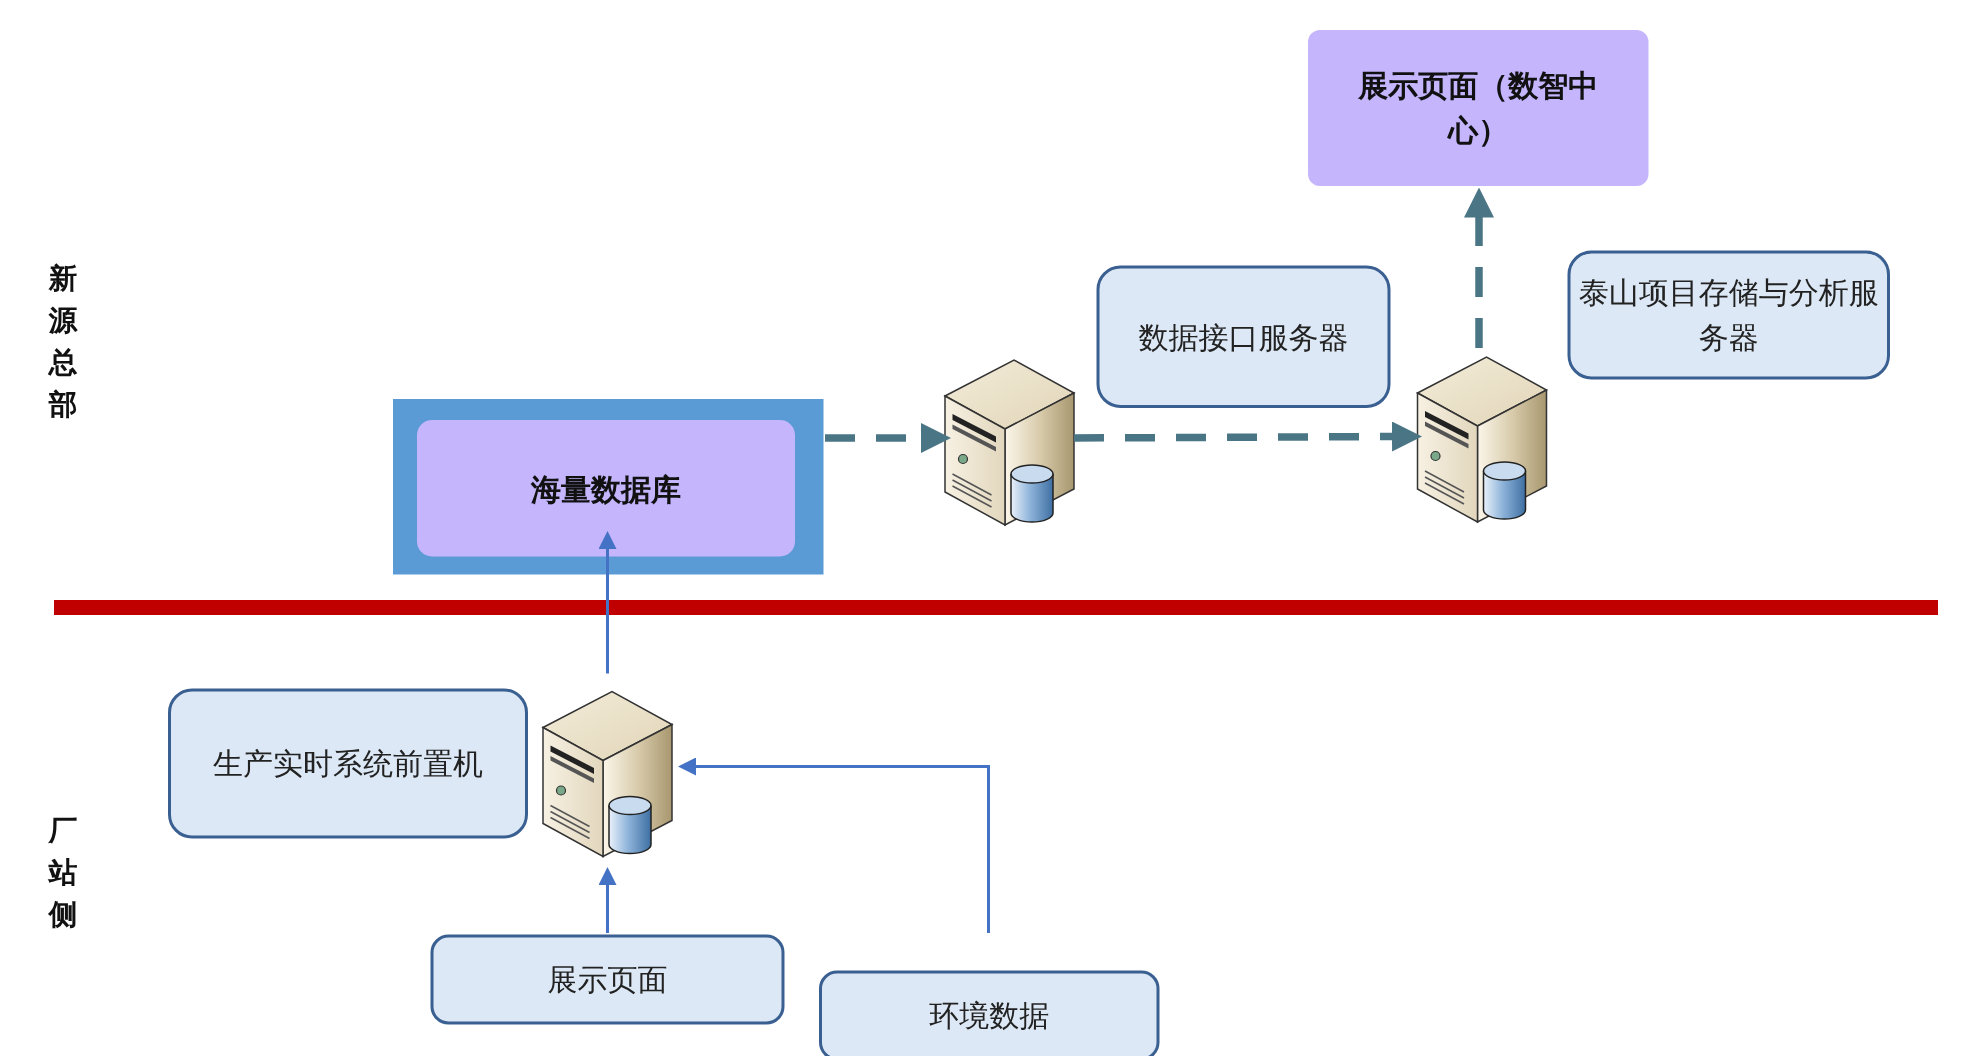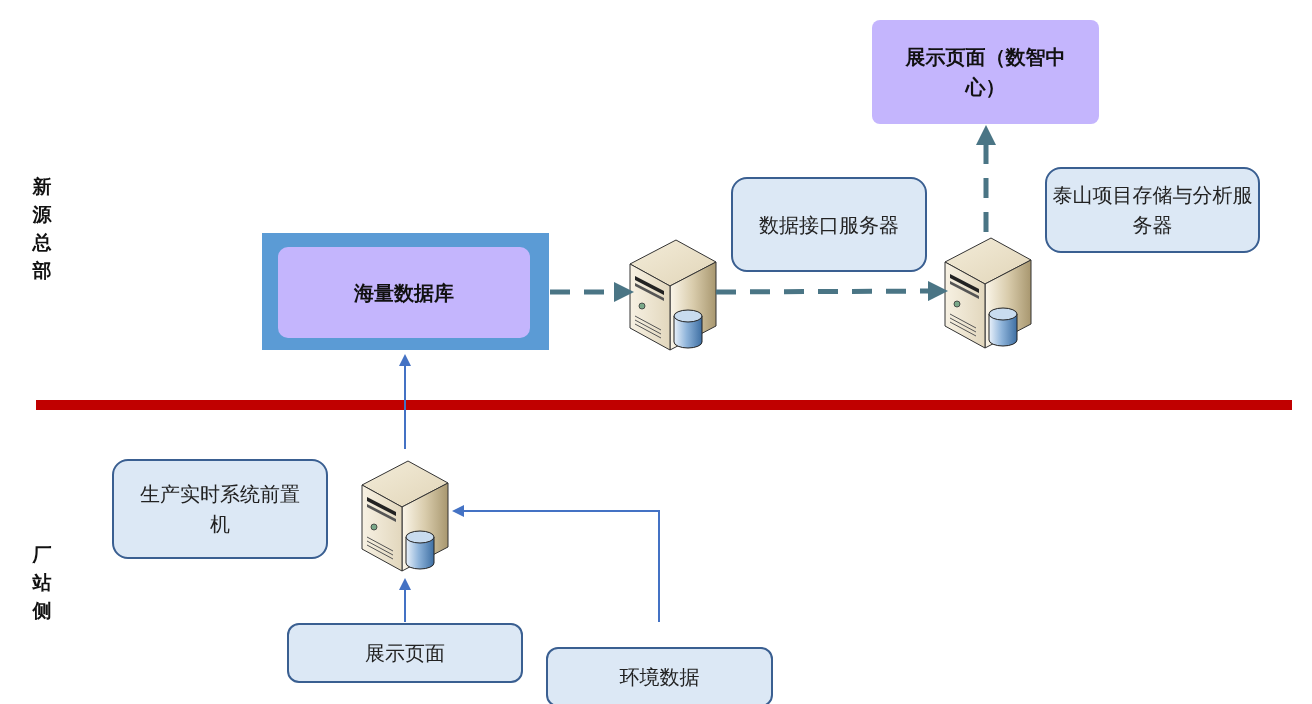--- a/index.html
+++ b/index.html
@@ -13,21 +13,21 @@
     .box {
       position: absolute; box-sizing: border-box; display: flex; align-items: center; justify-content: center;
       text-align: center; color: #222; font-size: 20px; line-height: 30px;
       background: #dce8f5; border: 2px solid #3a5f91; border-radius: 16px; padding: 4px 14px;
     }
     .box-dark {
       position: absolute; box-sizing: border-box; display: flex; align-items: center; justify-content: center;
       text-align: center; background: #c4b5fd; border-radius: 8px; font-weight: bold;
       color: #111; font-size: 20px; line-height: 30px; padding: 4px 20px;
     }
-    .db-outer { position: absolute; background: #5b9bd5; }
+    .db-outer { position: absolute; background: #5b9bd5; margin-top: 33px; }
     .server { position: absolute; width: 90px; height: 124px; }
     svg.overlay { position: absolute; left: 0; top: 0; }
   </style>
 </head>
 <body>
 
 <div class="side-label" style="left:27px; top:172px;">
   <span id="lbl-top"><div>新</div><div>源</div><div>总</div><div>部</div></span>
 </div>
 <div class="side-label" style="left:27px; top:540px;">
@@ -47,21 +47,21 @@
 </div>
 
 <div class="box" style="left:731px; top:165px; width:196px; height:95px;margin-top:12px;">
   <span>数据接口服务器</span>
 </div>
 
 <div class="box" style="left:1045px; top:167px; width:215px; height:86px; padding:4px 2px;">
   <span>泰山项目存储与分析服务器</span>
 </div>
 
-<div class="box" style="left:112px; top:459px; width:216px; height:100px; padding:20px 18px;">
+<div class="box" style="left:112px; top:459px; width:240px; height:100px; padding:20px 18px;">
   <span>生产实时系统前置机</span>
 </div>
 
 <div class="box" style="left:287px; top:623px; width:236px; height:60px; border-radius:12px;">
   <span>展示页面</span>
 </div>
 
 <div class="box" style="left:546px; top:623px; width:227px; height:60px; border-radius:12px;margin-top:24px;">
   <span>环境数据</span>
 </div>

